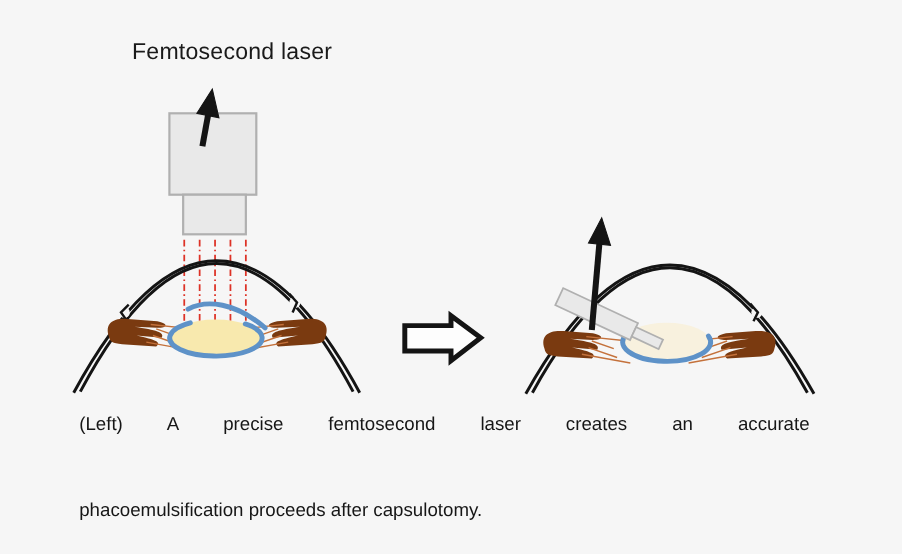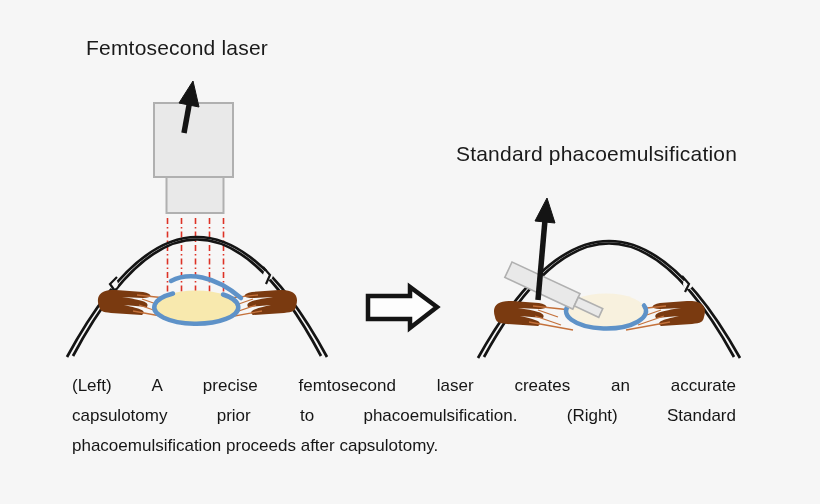--- a/index.html
+++ b/index.html
@@ -10,31 +10,31 @@
     overflow:hidden;
   }
   .layer{position:absolute;left:0;top:0;}
   .title{
     position:absolute;
     font-size:21px;
     color:#1a1a1a;
     white-space:nowrap;
     letter-spacing:0.2px;
   }
-  .title-left{left:86px;top:36px;}
+  .title-left{left:120px;top:36px;}
   .title-right{left:456px;top:142px;}
   .caption{
     position:absolute;
     left:72px;top:371px;width:664px;
     font-size:17px;
     color:#161616;
     line-height:30px;
   }
   .caption .jline{text-align:justify;text-align-last:justify;}
-  .caption .lline{text-align:left;}
+  .caption .lline{text-align:left;margin-top:48px;}
 </style>
 </head>
 <body>
 
 <div class="stage" style="background: rgb(246, 246, 246);">
   <svg class="layer" width="820" height="504" viewBox="0 0 820 504">
 
     <rect x="0" y="0" width="820" height="504" fill="#f6f6f6"></rect>
 
     <defs>
@@ -131,20 +131,18 @@
       <rect x="75" y="4" width="27" height="9.5"></rect>
     </g>
 
     <g stroke="#141414" fill="#141414">
       <line x1="538" y1="300" x2="545" y2="220" stroke-width="5.5"></line>
       <polygon points="547,198 555,223 535,221" stroke-width="1"></polygon>
     </g>
   </svg>
 
   <div class="title title-left">Femtosecond laser</div>
-  <div class="title title-right">Standard phacoemulsification</div>
 
   <div class="caption">
     <div class="jline">(Left) A precise femtosecond laser creates an accurate</div>
-    <div class="jline">capsulotomy prior to phacoemulsification. (Right) Standard</div>
     <div class="lline">phacoemulsification proceeds after capsulotomy.</div>
   </div>
 </div>
 
 </body></html>

